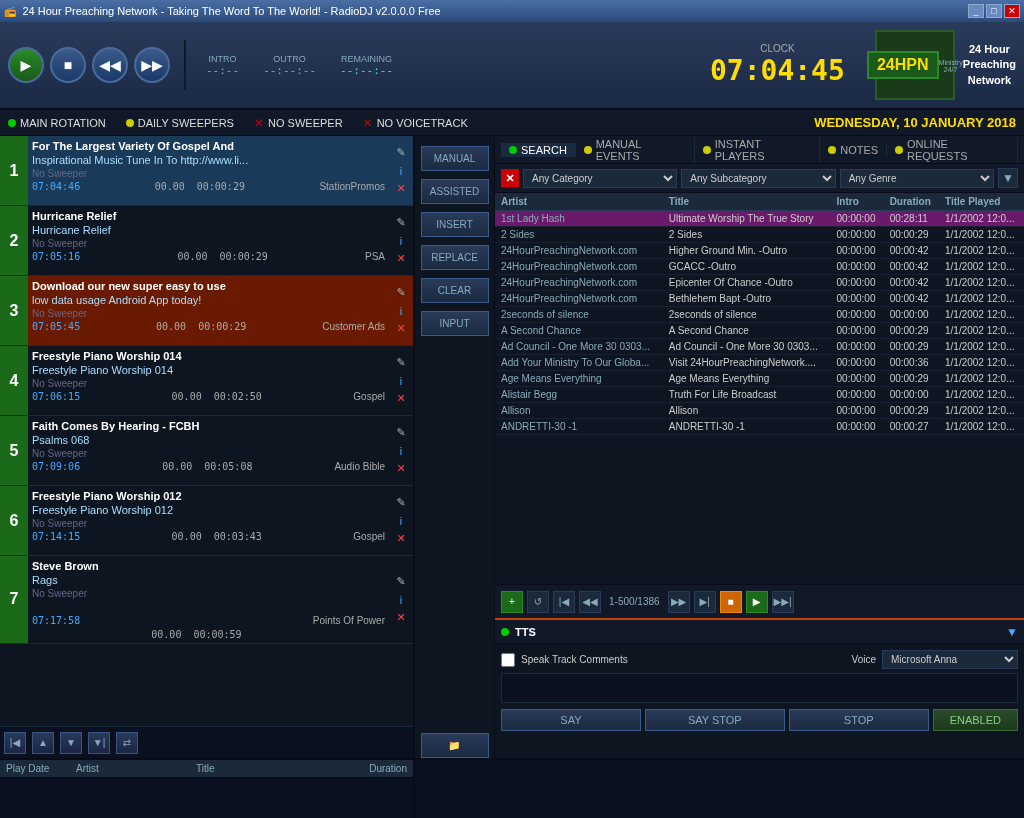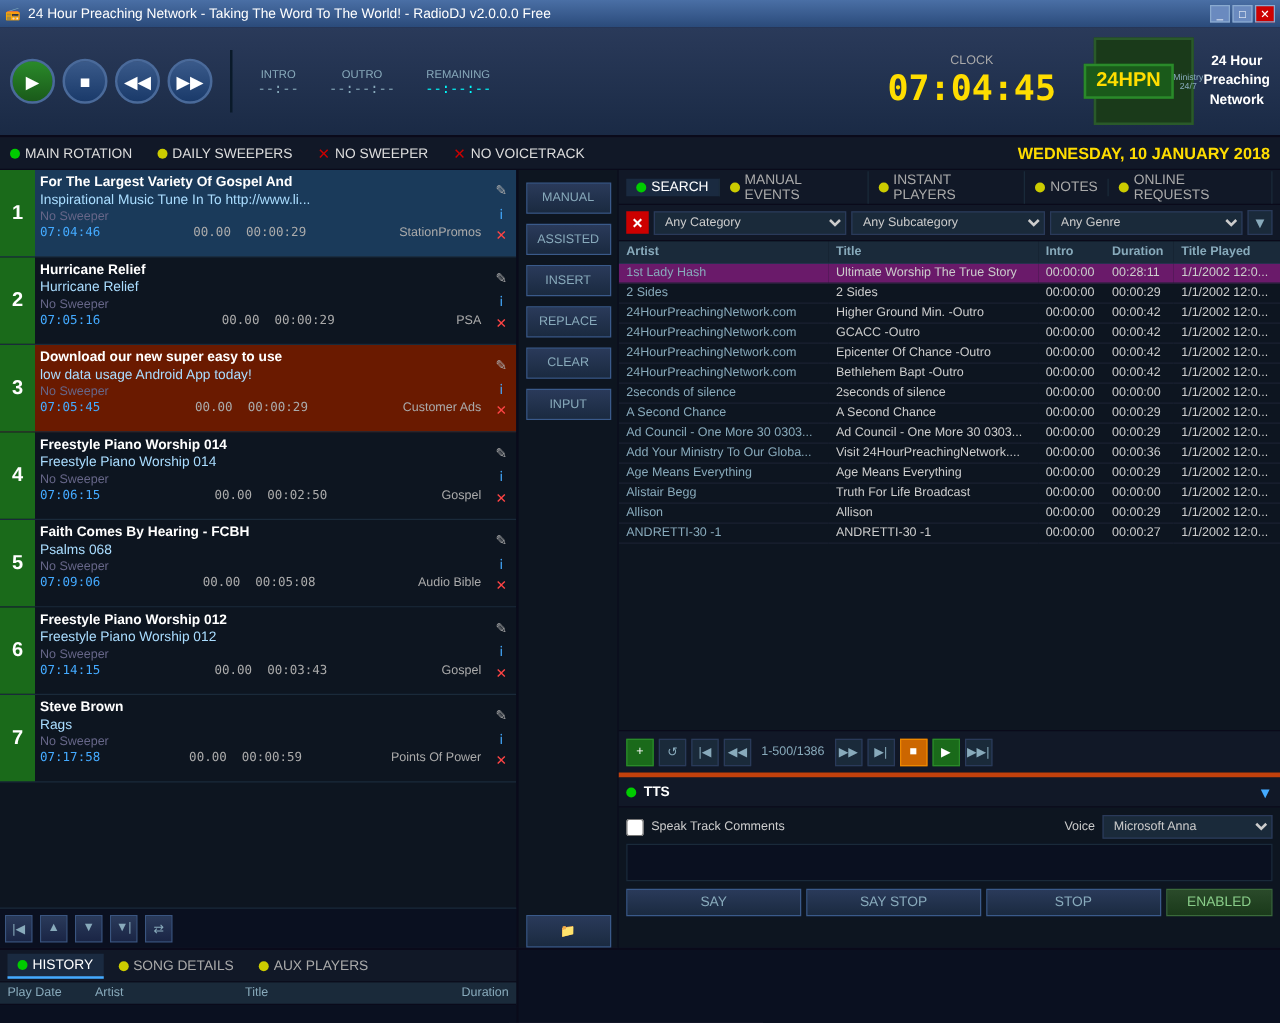--- a/index.html
+++ b/index.html
@@ -290,21 +290,21 @@
       cursor: pointer; font-size: 10px;
     }
     .pg-add { background: #1a6a1a; border-color: #2a8a2a; color: white; }
     .pg-stop { background: #cc6600; border-color: #ee8800; color: white; }
     .pg-play { background: #1a6a1a; border-color: #2a8a2a; color: white; }
     .pg-info { color: #8ab; font-size: 10px; margin: 0 4px; }
 
     
     .tts-section {
       background: #0d1520;
-      border-top: 4px solid #c2410c;
+      border-top: 2px solid #c2410c;
       height: 140px;
       display: flex;
       flex-direction: column;
     }
     .tts-header {
       background: #111827;
       height: 24px;
       display: flex;
       align-items: center;
       padding: 0 6px;
@@ -611,21 +611,21 @@
     </div>
   </div>
         <div class="playlist-item" style="background: rgb(13, 21, 32);">
     <div class="item-num green">7</div>
     <div class="item-body">
       <div class="item-title1">Steve Brown</div>
       <div class="item-title2">Rags</div>
       <div class="item-sweeper">No Sweeper</div>
       <div class="item-time-row">
         <span class="item-time">07:17:58</span>
-        <span style="color:#aaa;font-size:10px;font-family:monospace;">00.00&nbsp;&nbsp;00:00:59</span>
+        <span style="color:#aaa;font-size:10px;font-family:monospace;margin-top:28px;">00.00&nbsp;&nbsp;00:00:59</span>
         <span class="item-category">Points Of Power</span>
       </div>
     </div>
     <div class="item-controls">
       <div class="ic-btn ic-edit">✎</div>
       <div class="ic-btn ic-info">ℹ</div>
       <div class="ic-btn ic-red">✕</div>
     </div>
   </div>
       </div>
@@ -824,26 +824,20 @@
         <button class="tts-btn">SAY STOP</button>
         <button class="tts-btn">STOP</button>
         <button class="tts-enabled-btn">ENABLED</button>
       </div>
     </div>
   </div>
 </div>
 
 <div style="display:flex;height:160px;border-top:2px solid #0a0a1a;">
   <div id="history-panel">
-    <div class="history-tabs">
-
-    <div class="hist-tab active"><span class="hist-dot" style="background:#00cc00;"></span>HISTORY</div>
-        <div class="hist-tab"><span class="hist-dot" style="background:#cccc00;"></span>SONG DETAILS</div>
-        <div class="hist-tab"><span class="hist-dot" style="background:#cccc00;"></span>AUX PLAYERS</div>
-      </div>
     <div class="history-headers">
       <span>Play Date</span>
       <span>Artist</span>
       <span>Title</span>
       <span>Duration</span>
     </div>
     <div class="history-content"></div>
   </div>
   <div style="flex:1;background:#0a1020;"></div>
 </div>

